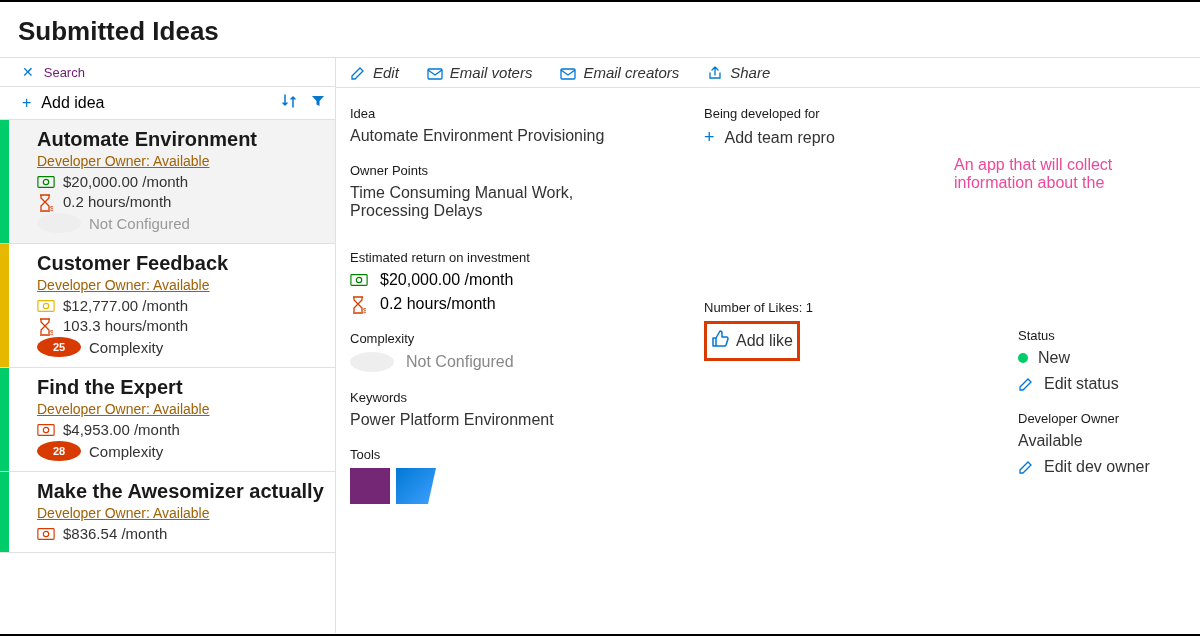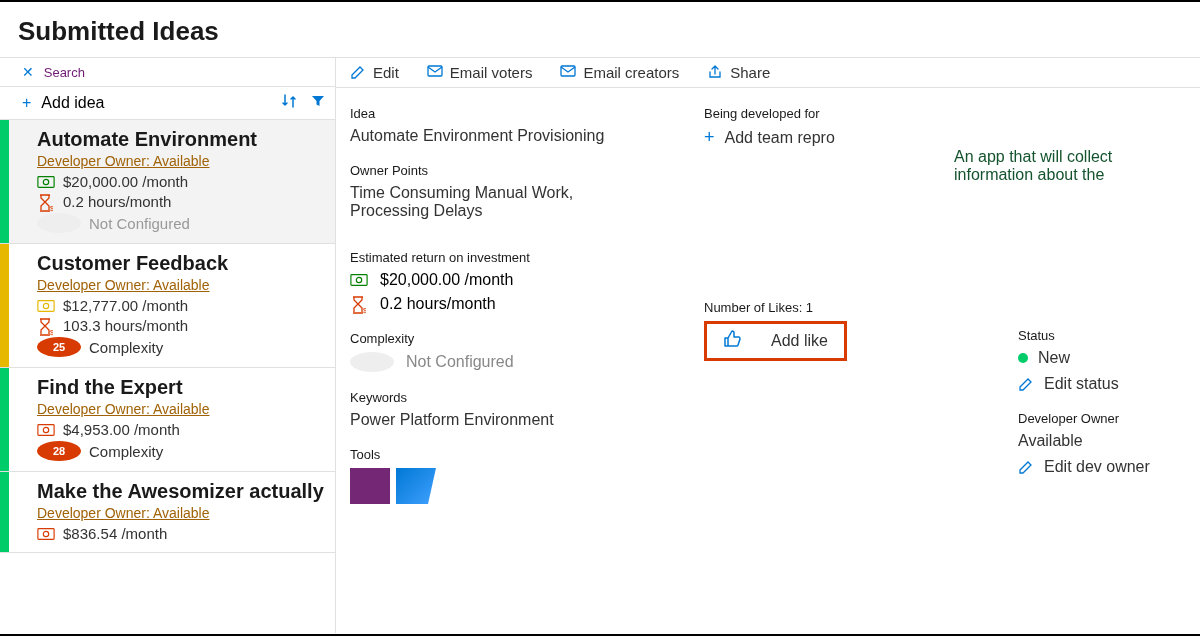--- a/index.html
+++ b/index.html
@@ -27,42 +27,42 @@
 .item-row { display: flex; align-items: center; gap: 8px; margin-top: 3px; font-size: 15px; color: #333; }
 .item-row.gray { color: #999; }
 .icon-money { width: 18px; height: 14px; display: inline-flex; align-items: center; justify-content: center; }
 .icon-money svg { display: block; }
 .icon-hour { width: 18px; height: 16px; display: inline-flex; }
 .badge { width: 44px; height: 20px; border-radius: 50%; background: #d83b01; color: #fff; font-size: 11px; display: inline-flex; align-items: center; justify-content: center; font-weight: 600; }
 .badge.gray { background: #eee; }
 
 .content { flex: 1; display: flex; flex-direction: column; }
 .toolbar { display: flex; align-items: center; gap: 28px; padding: 6px 14px; border-bottom: 1px solid #e0e0e0; font-size: 15px; }
-.toolbar-item { display: flex; align-items: flex-start; gap: 7px; color: #333; cursor: pointer; }
+.toolbar-item { display: flex; align-items: flex-end; gap: 7px; color: #333; cursor: pointer; font-style: italic; }
 .toolbar-item .tb-icon { color: #0078d4; display: inline-flex; align-items: center; }
 
 .detail { flex: 1; padding: 18px 14px 0; overflow-y: auto; position: relative; }
 .detail-grid { display: grid; grid-template-columns: 350px 280px 1fr; gap: 0 4px; }
 .sec { margin-bottom: 18px; }
 .sec h3 { font-size: 13px; font-weight: 400; color: #1a1a1a; margin-bottom: 6px; }
 .sec .val { font-size: 16px; color: #333; }
 .sec .val.gray { color: #888; }
 .roi-row { display: flex; align-items: center; gap: 12px; margin-top: 6px; font-size: 16px; }
 .add-link { display: flex; align-items: center; gap: 10px; color: #333; font-size: 16px; cursor: pointer; }
 .add-link .plus { color: #0078d4; font-size: 18px; font-weight: 300; }
-.like-box { border: 3px solid #d83b01; padding: 6px 16px; display: inline-flex; align-items: center; gap: 28px; font-size: 16px; color: #333; }
+.like-box { border: 3px solid #d83b01; padding: 6px 4px; display: inline-flex; align-items: center; gap: 5px; font-size: 16px; color: #333; }
 .like-box .thumb { color: #0078d4; }
 .status-dot { width: 10px; height: 10px; border-radius: 50%; background: #00cc6a; display: inline-block; margin-right: 10px; }
 .edit-link { display: flex; align-items: center; gap: 10px; color: #333; font-size: 16px; cursor: pointer; margin-top: 8px; }
 .edit-link svg { color: #0078d4; }
 .tool-icons { display: flex; gap: 6px; margin-top: 6px; }
 .tool-icon { width: 40px; height: 36px; }
 .tool-icon.purple { background: #742774; }
 .tool-icon.blue { background: linear-gradient(135deg, #0078d4, #40a0ff); clip-path: polygon(0 0, 100% 0, 80% 100%, 0 100%); }
-.desc-text { font-size: 16px; color: #14532d; position: absolute; top: 60px; right: 36px; width: 210px; }
+.desc-text { font-size: 16px; color: #ec4899; position: absolute; top: 68px; right: 36px; width: 210px; }
 </style>
 </head>
 <body>
 
 <div class="header">
   <h1>Submitted Ideas</h1>
 </div>
 
 <div class="main">
   <div class="sidebar">

